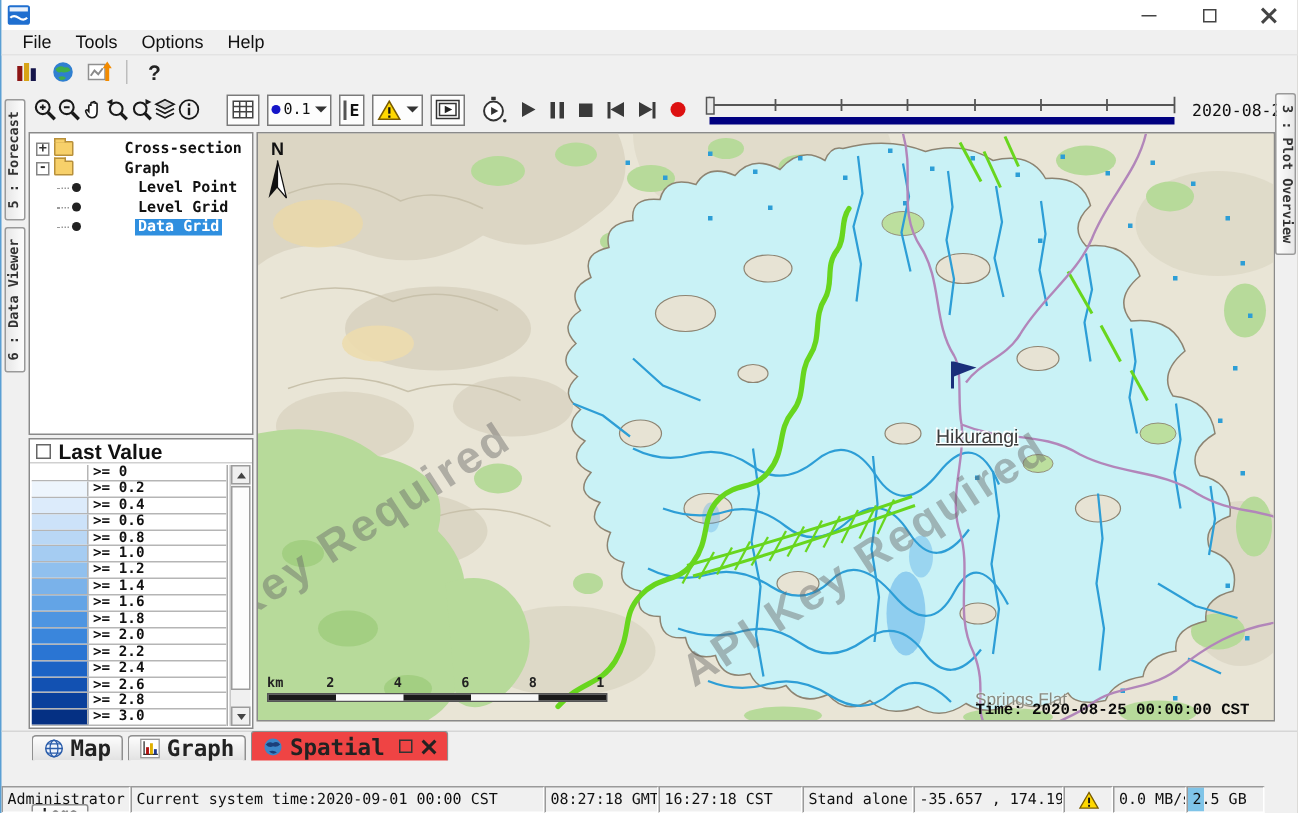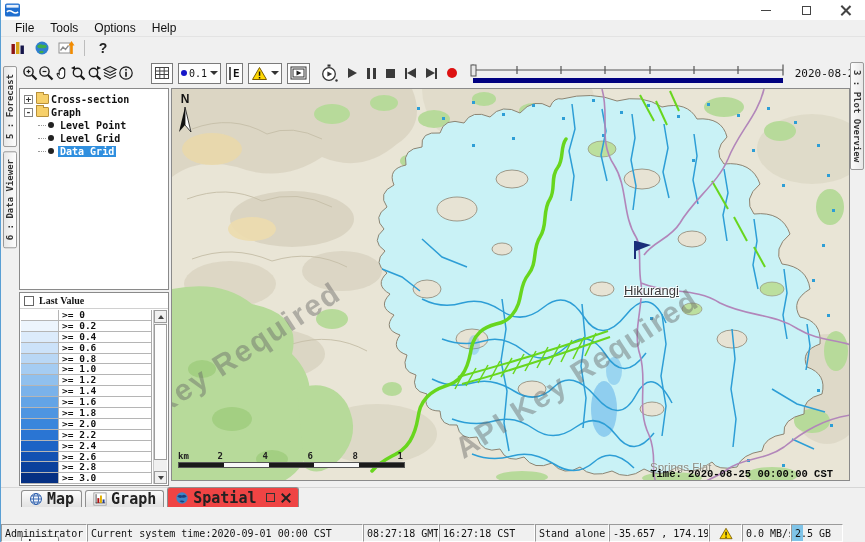--- a/index.html
+++ b/index.html
@@ -63,28 +63,28 @@
   
   .tree-panel { position:absolute; left:18px; top:88px; width:150px; height:202px; background:#fff; border:1px solid #8a8a8a; overflow:hidden; padding-top:3px; }
   .tree-row { display:flex; align-items:center; height:12px; margin:1px 0 1px 4px; font-family:"DejaVu Sans Mono", monospace; font-size:10px; font-weight:bold; color:#111; }
   .expander { width:9px; height:9px; border:1px solid #848484; background:#fff; font-size:9px; line-height:7px; text-align:center; color:#333; flex:none; }
   .folder-ico { width:13px; height:10px; background:#f7d06a; border:1px solid #b8903a; border-radius:1px; margin-left:3px; position:relative; flex:none; }
   .folder-ico::before { content:""; position:absolute; left:-1px; top:-3px; width:6px; height:2px; background:#f7d06a; border:1px solid #b8903a; border-bottom:none; }
   .tree-row .bullet { display:none; }
   .tree-row.leaf { padding-left:14px; }
   .tree-row.leaf .tree-line { width:8px; height:1px; border-top:1px dotted #9a9a9a; flex:none; }
   .tree-row.leaf .bullet { display:block; width:6px; height:6px; border-radius:50%; background:#222; margin:0 4px 0 2px; flex:none; }
-  .tree-label { padding:0 2px; white-space:nowrap; }
+  .tree-label { padding:0 2px; white-space:nowrap;margin-left:32px; }
   .tree-label.selected { background:#2f8fdf; color:#fff; }
 
   
   .legend-panel { position:absolute; left:18px; top:292px; width:150px; height:194px; background:#fff; border:1px solid #8a8a8a; }
   .legend-head { display:flex; align-items:center; height:16px; padding-left:4px; gap:5px; border-bottom:1px solid #d0d0d0; }
   .chk { width:10px; height:10px; border:1px solid #666; background:#fff; flex:none; }
-  .legend-title { font-family:Liberation Serif, serif; font-size:10px; font-weight:bold; color:#111; }
+  .legend-title { font-family:Liberation Sans, sans-serif; font-size:14px; font-weight:bold; color:#111; }
   .legend-body { position:absolute; left:1px; top:17px; right:16px; bottom:1px; overflow:hidden; border-right:1px solid #aaa; }
   .legend-row { display:flex; height:10.9px; border-bottom:1px solid #b5b5b5; }
   .swatch { width:38px; border-right:1px solid #b5b5b5; flex:none; }
   .legend-label { font-family:"DejaVu Sans Mono", monospace; font-size:9.5px; font-weight:bold; color:#111; padding-left:3px; line-height:10px; }
   .legend-scroll { position:absolute; right:1px; top:17px; bottom:1px; width:14px; background:#f0f0f0; border-left:1px solid #c9c9c9; }
   .scroll-btn { position:absolute; left:0; width:13px; height:13px; background:#f0f0f0; border:1px solid #9c9c9c; display:flex; align-items:center; justify-content:center; }
   .scroll-btn.up { top:0; } .scroll-btn.down { bottom:0; }
   .tri-up { width:0;height:0;border-left:3.5px solid transparent;border-right:3.5px solid transparent;border-bottom:4.5px solid #444; }
   .tri-down { width:0;height:0;border-left:3.5px solid transparent;border-right:3.5px solid transparent;border-top:4.5px solid #444; }
   .scroll-thumb { position:absolute; left:0; top:14px; bottom:24px; width:13px; background:#fdfdfd; border:1px solid #9c9c9c; }

